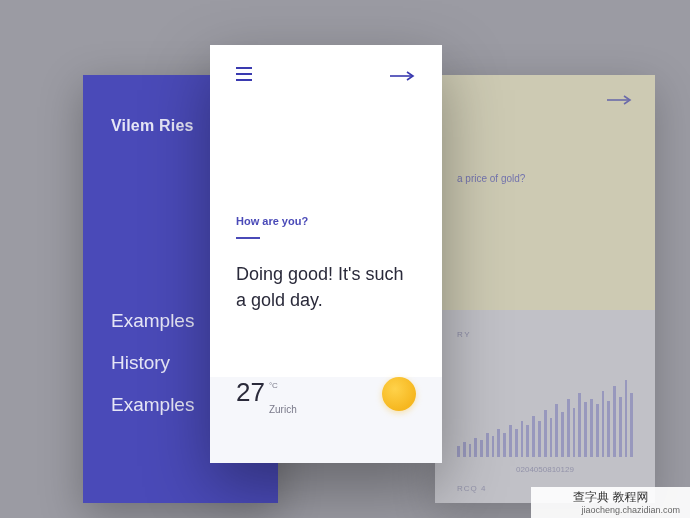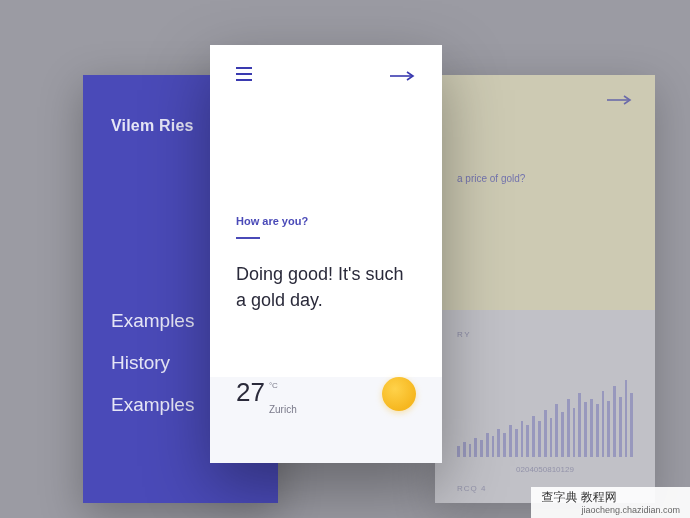--- a/index.html
+++ b/index.html
@@ -147,21 +147,21 @@
 
 .watermark {
   position: absolute;
   right: 0;
   bottom: 0;
   background: rgba(255,255,255,.92);
   color: #333;
   font-size: 11px;
   padding: 4px 10px 3px 10px;
   line-height: 1.15;
-  text-align: left;
+  text-align: center;
 }
 .watermark .l1 { font-size: 12px; }
 .watermark .l2 { font-size: 9px; color: #666; margin-left: 40px; }
 </style>
 </head>
 <body>
 
 <div class="stage">
 
   <div class="left-panel">

